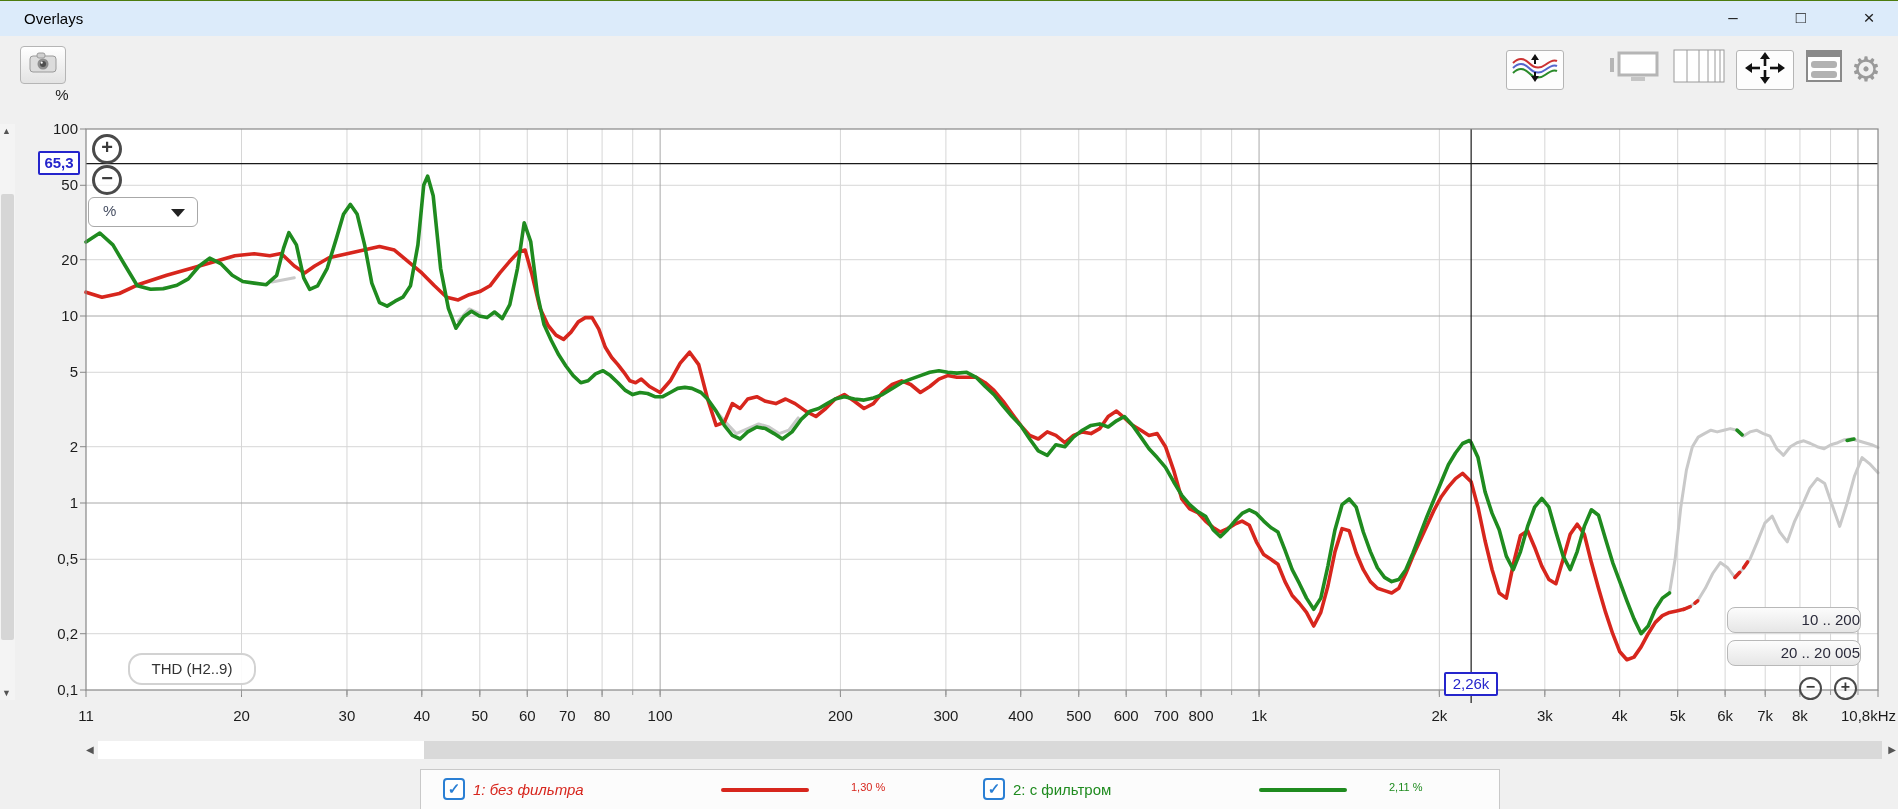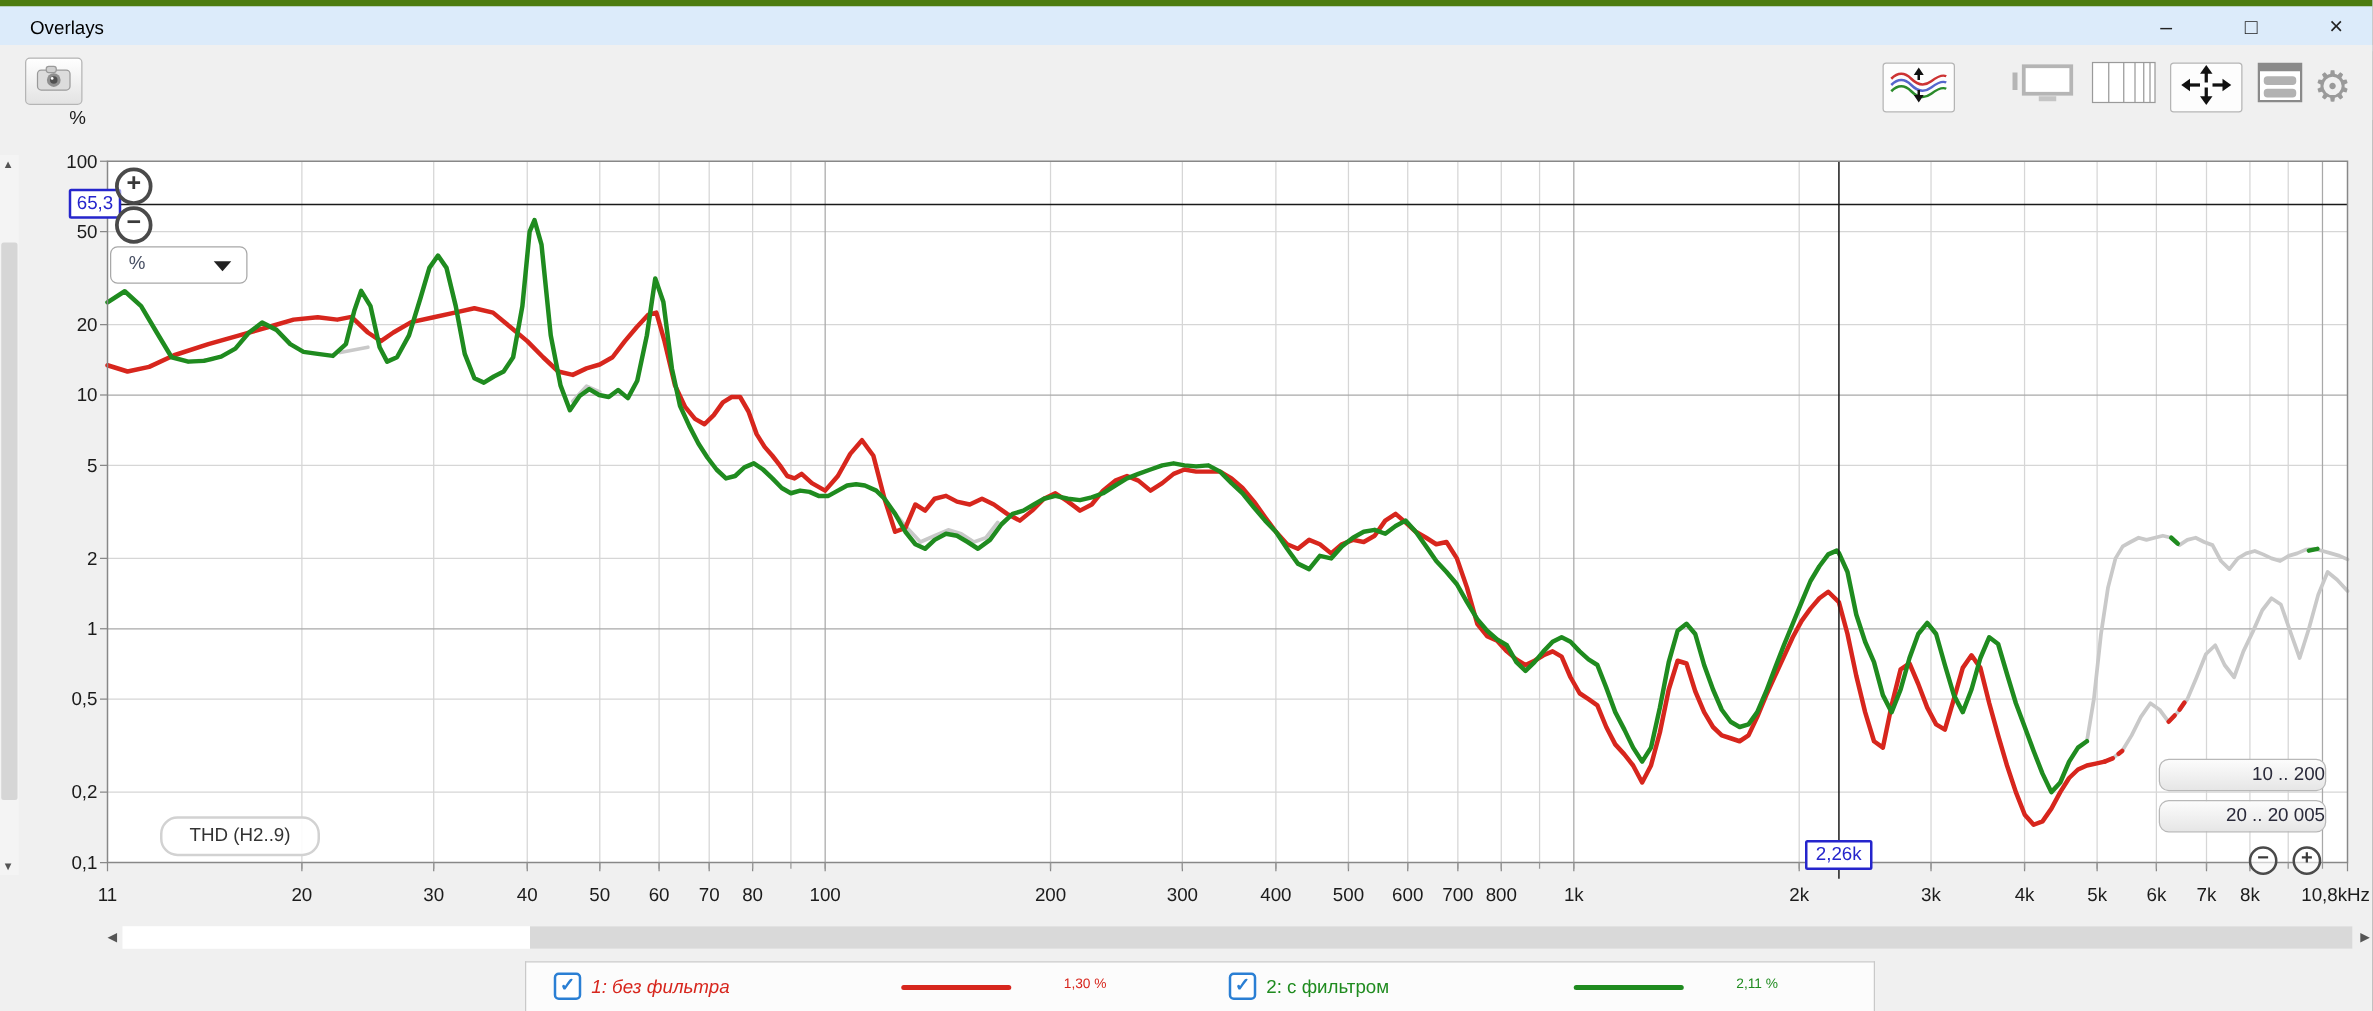--- a/index.html
+++ b/index.html
@@ -2,39 +2,39 @@
 <html><head>
 <meta charset="utf-8">
 <style>
   html,body{margin:0;padding:0;}
   body{
     width:1898px;height:809px;position:relative;overflow:hidden;
     background:#f0f0f0;font-family:"Liberation Sans",sans-serif;
     outline:1px solid #8a8a8a;
   }
   
-  #titlebar{position:absolute;left:0;top:0;width:1898px;height:36px;background:#dcebfa;border-top:5px solid #4d7c0f;}
+  #titlebar{position:absolute;left:0;top:0;width:1898px;height:36px;background:#dcebfa;border-top:1px solid #4d7c0f;}
   #title-text{position:absolute;left:24px;top:0;line-height:36px;font-size:15px;color:#000;}
   .win-btn{position:absolute;top:0;width:46px;height:36px;text-align:center;line-height:34px;font-size:17px;color:#222;cursor:default;}
   
   #toolbar{position:absolute;left:0;top:36px;width:1898px;height:60px;background:#f0f0f0;}
   #camera-btn{position:absolute;left:20px;top:10px;width:44px;height:36px;border:1px solid #b5b5b5;border-radius:4px;
     background:linear-gradient(#ffffff,#e3e3e3);display:flex;align-items:center;justify-content:center;}
   #tabs{position:absolute;left:352px;top:15px;display:flex;}
   .tab{font-size:15px;color:#111;padding:5px 12px 6px 12px;border:1px solid #9a9a9a;margin-right:3px;border-radius:3px;
     background:linear-gradient(#fefefe,#e2e2e2);white-space:nowrap;}
   .tab.selected{background:#d7dee6;border:1px solid #3c78c3;box-shadow:inset 0 0 0 1px #9cc3ea;}
   .tool-btn{position:absolute;top:14px;display:flex;align-items:center;justify-content:center;}
   .bordered{border:1px solid #b5b5b5;background:#fdfdfd;border-radius:3px;}
   
   #chart-svg{position:absolute;left:0;top:0;z-index:1;}
   .overlay{position:absolute;z-index:2;}
   #y-unit{left:44px;top:86px;width:36px;text-align:center;font-size:15px;color:#1c1c1c;}
   .cursor-box{background:#fff;border:2px solid #2525cc;color:#2525cc;font-size:15px;text-align:center;border-radius:2px;}
-  #cursor-y-box{left:55px;top:151px;width:38px;height:20px;line-height:20px;}
+  #cursor-y-box{left:38px;top:151px;width:38px;height:20px;line-height:20px;font-weight:bold;}
   #cursor-x-box{left:1444px;top:672px;width:50px;height:20px;line-height:20px;}
   .zoom-circle{width:24px;height:24px;border:3px solid #4a4a4a;border-radius:50%;background:rgba(255,255,255,.55);
     color:#3a3a3a;font-size:20px;font-weight:bold;text-align:center;line-height:21px;}
   #zoom-in{left:92px;top:134px;}
   #zoom-out{left:92px;top:165px;}
   #unit-select{left:88px;top:197px;width:108px;height:28px;background:#fff;border:1px solid #a8a8a8;border-radius:6px;}
   #unit-select .val{position:absolute;left:14px;top:4px;font-size:15px;color:#474f63;}
   #unit-select .arrow{position:absolute;right:12px;top:11px;width:0;height:0;border-left:7px solid transparent;
     border-right:7px solid transparent;border-top:8px solid #222;}
   #thd-box{left:88px;top:653px;width:124px;height:28px;border:2px solid #d2d2d2;border-radius:14px;

